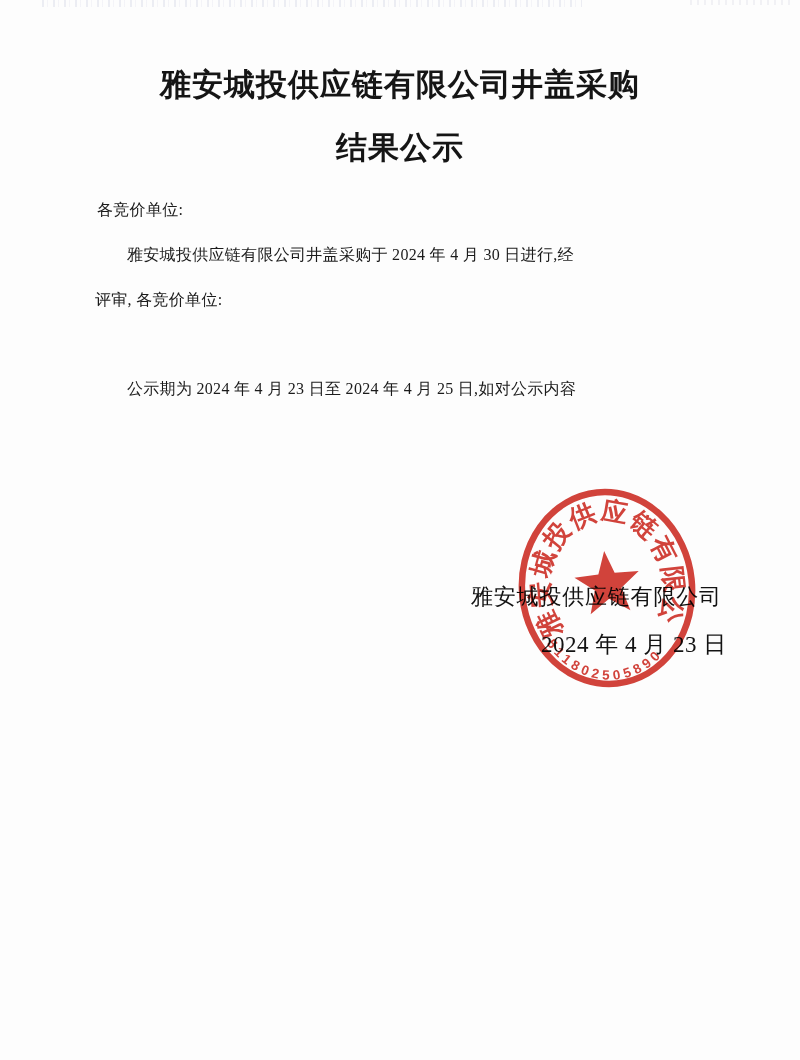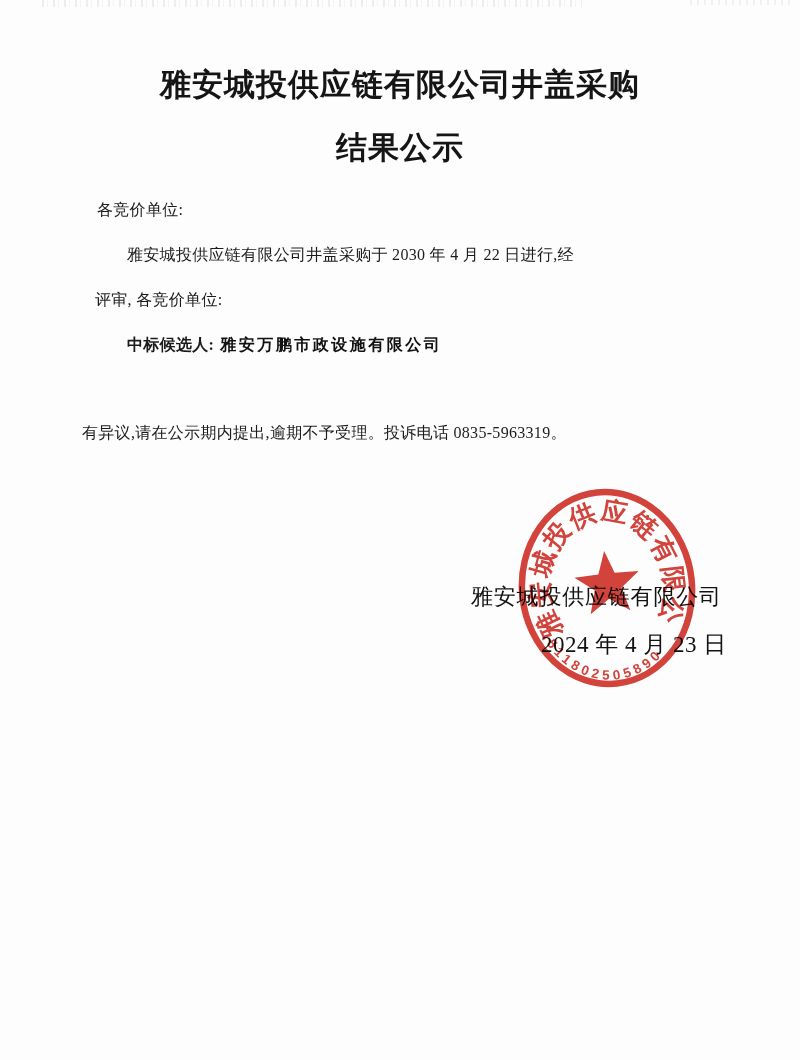--- a/index.html
+++ b/index.html
@@ -86,28 +86,25 @@
 <div class="doc">
 
   <div class="scan-noise"></div>
   <div class="scan-noise2"></div>
 
   <div class="title-line title-1">雅安城投供应链有限公司井盖采购</div>
   <div class="title-line title-2">结果公示</div>
 
   <div class="body-line salutation">各竞价单位:</div>
 
-  <div class="body-line p1l1">雅安城投供应链有限公司井盖采购于 2030 年 4 月 22 日进行,经</div>
+  <div class="body-line p1l1">雅安城投供应链有限公司井盖采购于 2024 年 4 月 30 日进行,经</div>
   <div class="body-line p1l2">评审, 各竞价单位:</div>
 
-  <div class="body-line winner-line">
-    <span>中标候选人:</span><span class="winner-name">雅安万鹏市政设施有限公司</span>
-  </div>
 
-  <div class="body-line p2l2">有异议,请在公示期内提出,逾期不予受理。投诉电话 0835-5963319。</div>
+  <div class="body-line p2l1">公示期为 2024 年 4 月 23 日至 2024 年 4 月 25 日,如对公示内容</div>
 
   <div class="sig-company">雅安城投供应链有限公司</div>
   <div class="sig-date">2024 年 4 月 23 日</div>
 
   <svg class="seal" viewBox="0 0 210 218" xmlns="http://www.w3.org/2000/svg" xmlns:xlink="http://www.w3.org/1999/xlink">
     <defs>
       <path id="arcTop" d="M 54.5 146 A 58 68 0 1 1 149.5 146" fill="none"></path>
       <path id="arcBot" d="M 35.9 155.8 A 78 92 0 0 0 168.1 155.8" fill="none"></path>
     </defs>
     <g transform="rotate(-6 102 107)">

